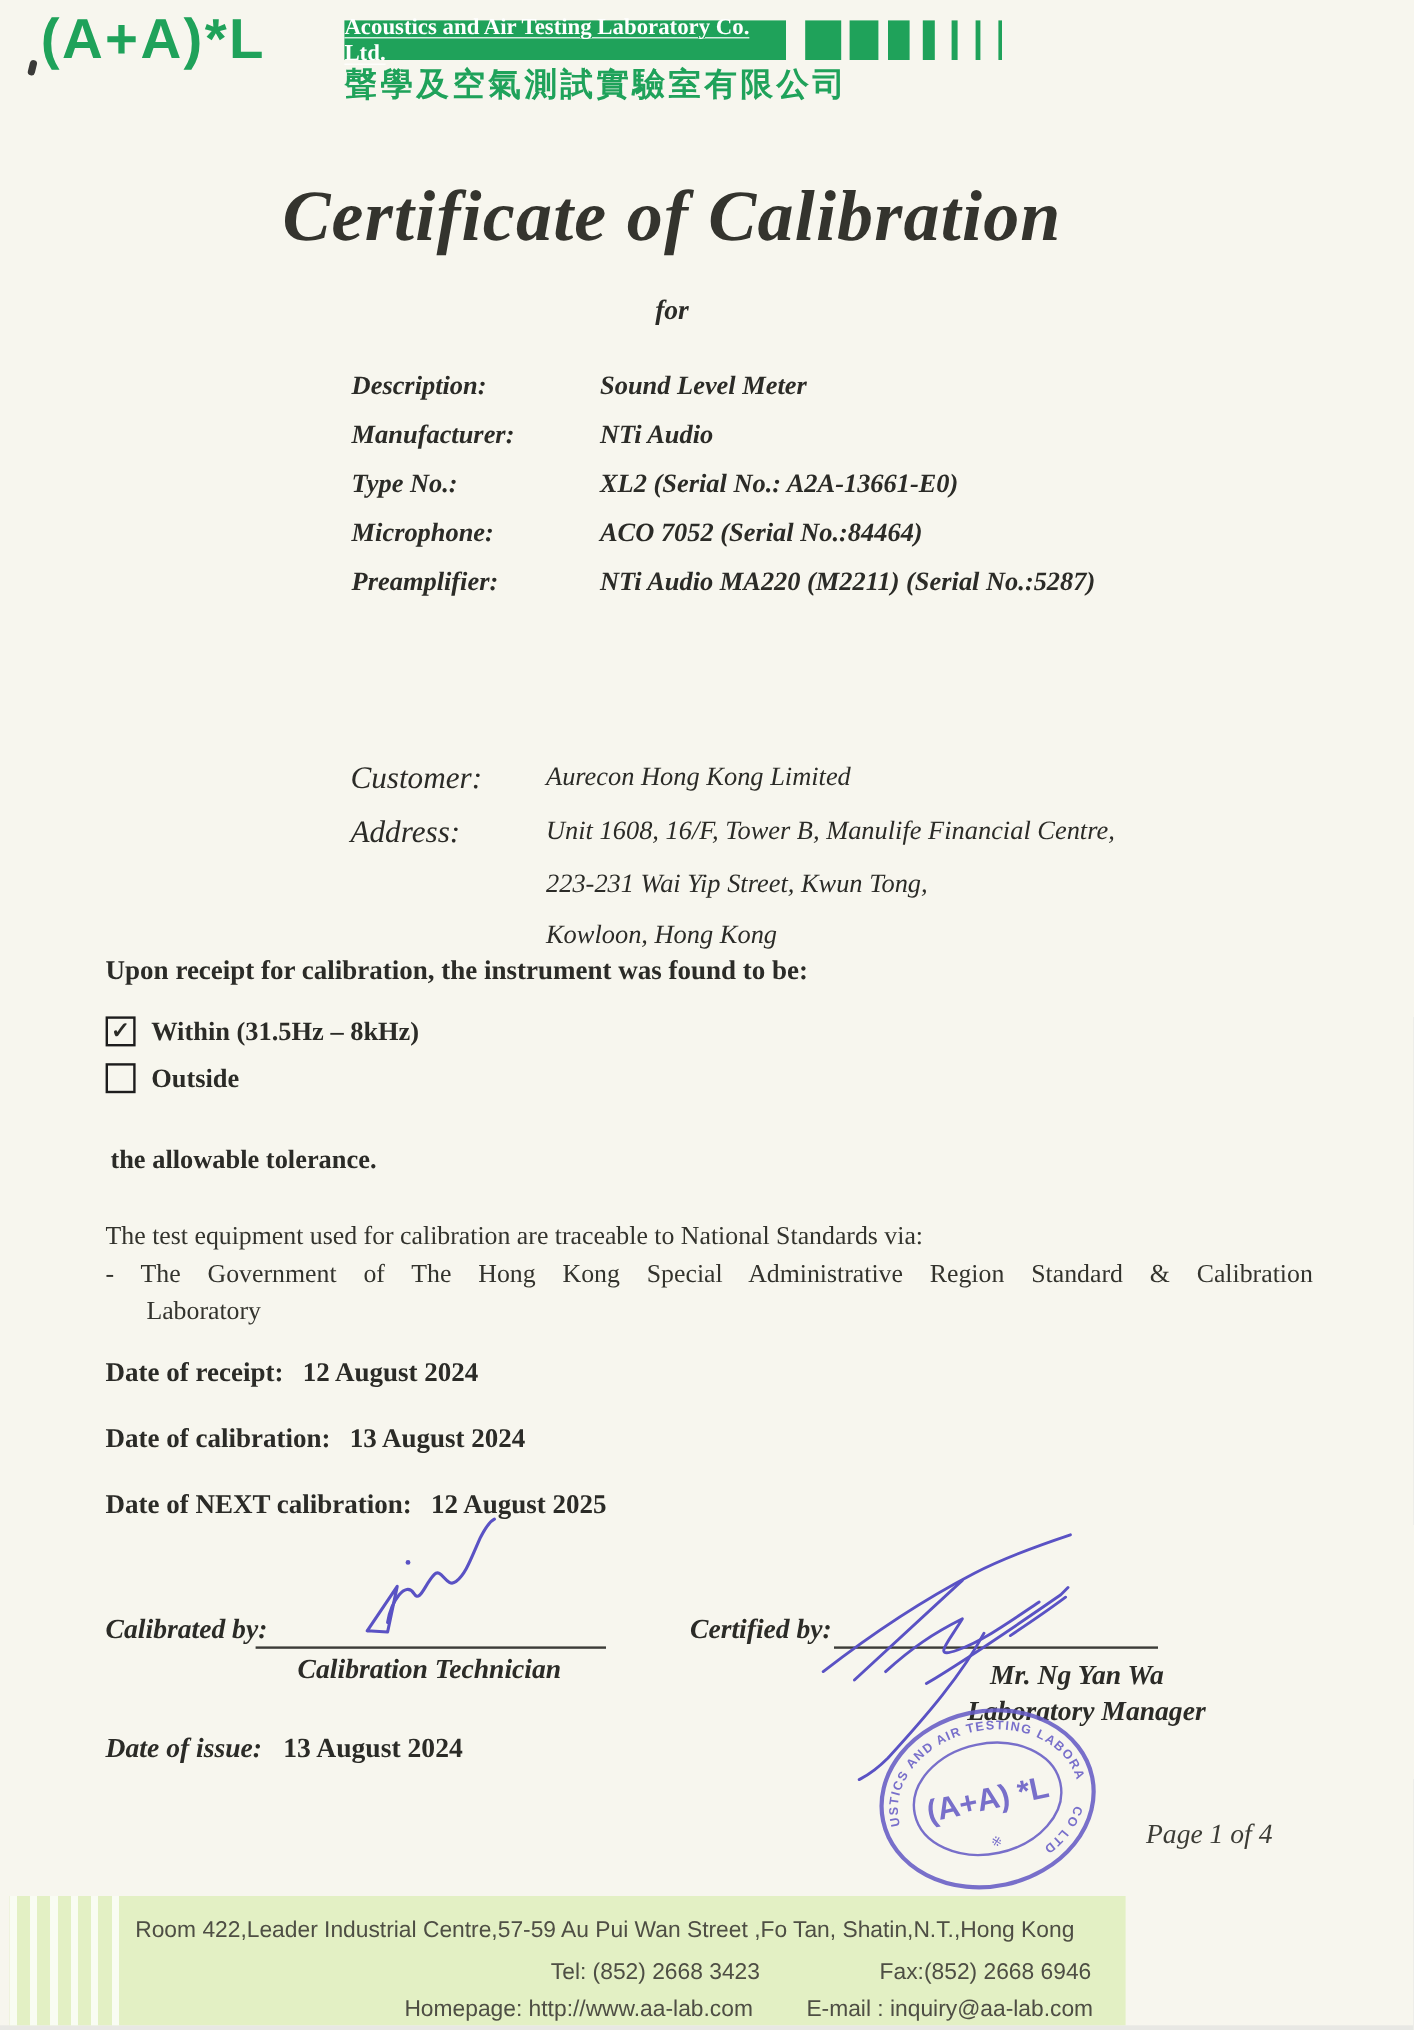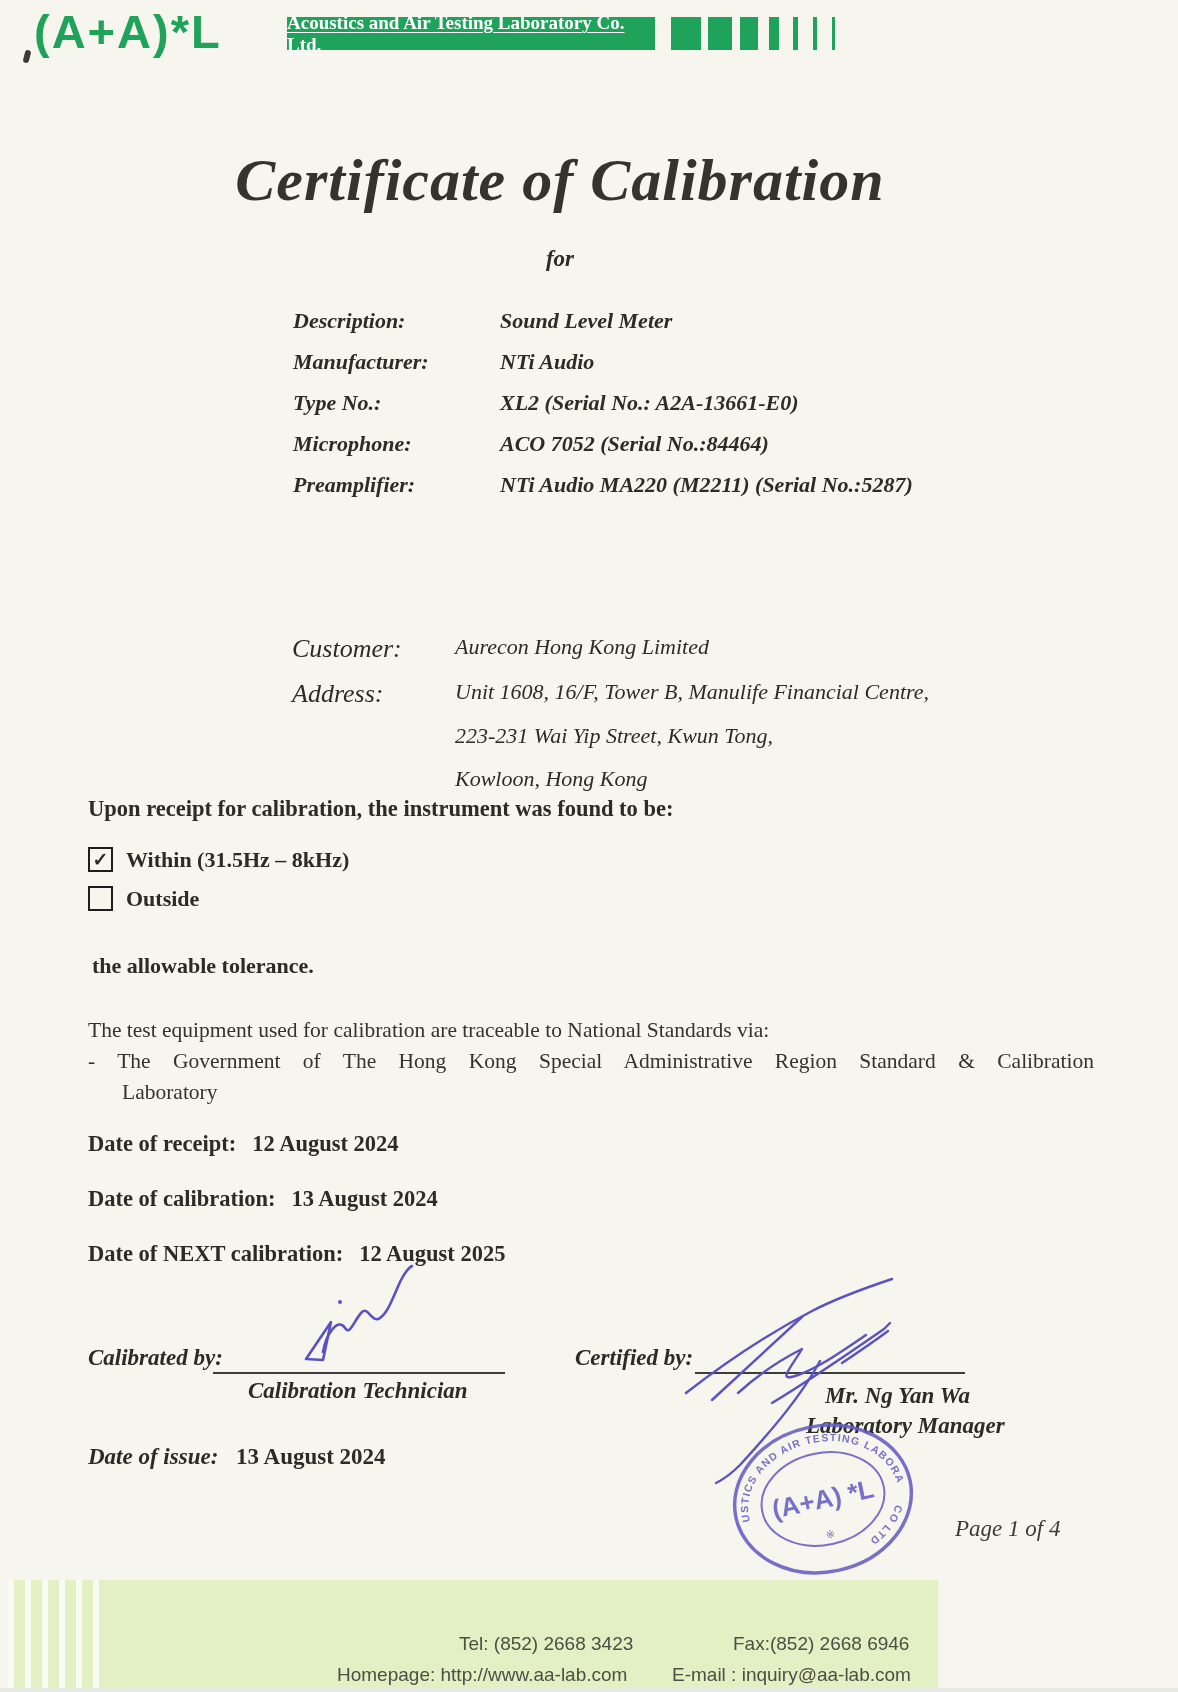--- a/index.html
+++ b/index.html
@@ -81,20 +81,21 @@
   </div>
   <div class="abs bars">
     <div class="b1"></div>
     <div class="b2"></div>
     <div class="b3"></div>
     <div class="b4"></div>
     <div class="b5"></div>
     <div class="b6"></div>
     <div class="b7"></div>
   </div>
+  <div class="abs cjk sans">聲學及空氣測試實驗室有限公司</div>
 
   <div class="abs title bi">Certificate of Calibration</div>
   <div class="abs for bi">for</div>
 
   <div>
     <div class="frow">
         <span class="flabel bi" style="top:308px">Description:</span>
         <span class="fvalue bi" style="top:308px">Sound Level Meter</span>
       </div>
     <div class="frow">
@@ -198,19 +199,20 @@
       <textPath href="#arcBottom" startOffset="22%" text-anchor="middle">CO LTD</textPath>
     </text>
     <text x="95" y="88" text-anchor="middle" font-family="Liberation Sans, DejaVu Sans, sans-serif" font-size="26" font-weight="bold" fill="#675dc6">(A+A) *L</text>
     <text x="95" y="119" text-anchor="middle" font-family="DejaVu Sans, sans-serif" font-size="11" fill="#675dc6">※</text>
   </svg>
 
   <div class="abs pageno">Page 1 of 4</div>
 
   <div class="abs footer">
     <div class="fstripes"></div>
+    <div class="fline fl1">Room 422,Leader Industrial Centre,57-59 Au Pui Wan Street ,Fo Tan, Shatin,N.T.,Hong Kong</div>
     <div class="fline fl-tel">Tel: (852) 2668 3423</div>
     <div class="fline fl-fax">Fax:(852) 2668 6946</div>
     <div class="fline fl-home">Homepage: http://www.aa-lab.com</div>
     <div class="fline fl-mail">E-mail : inquiry@aa-lab.com</div>
   </div>
 
 </div>
 
 </body></html>

